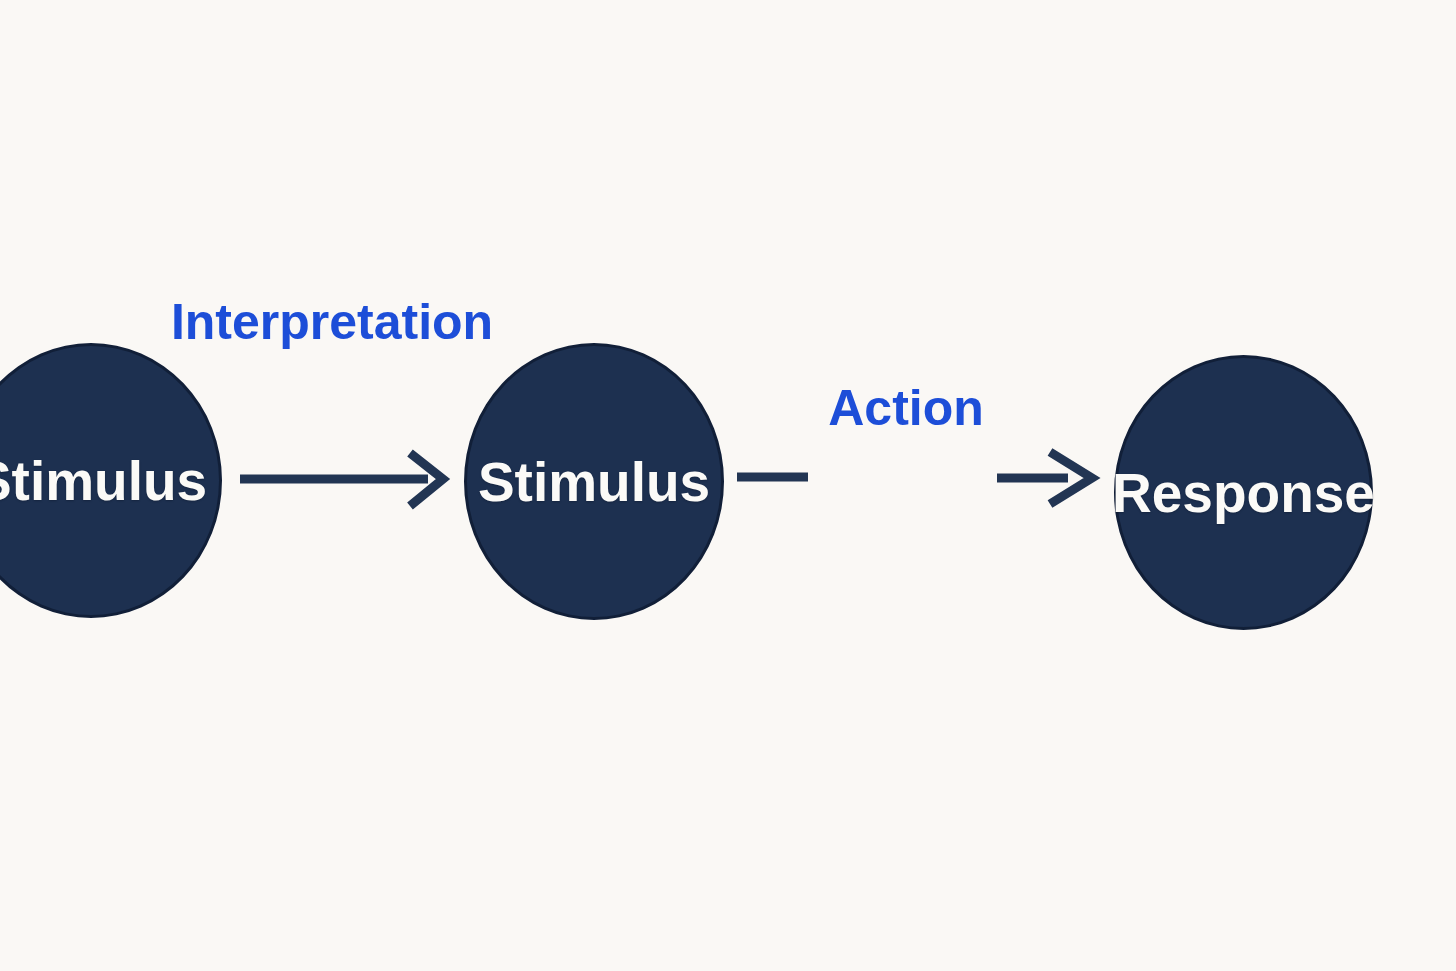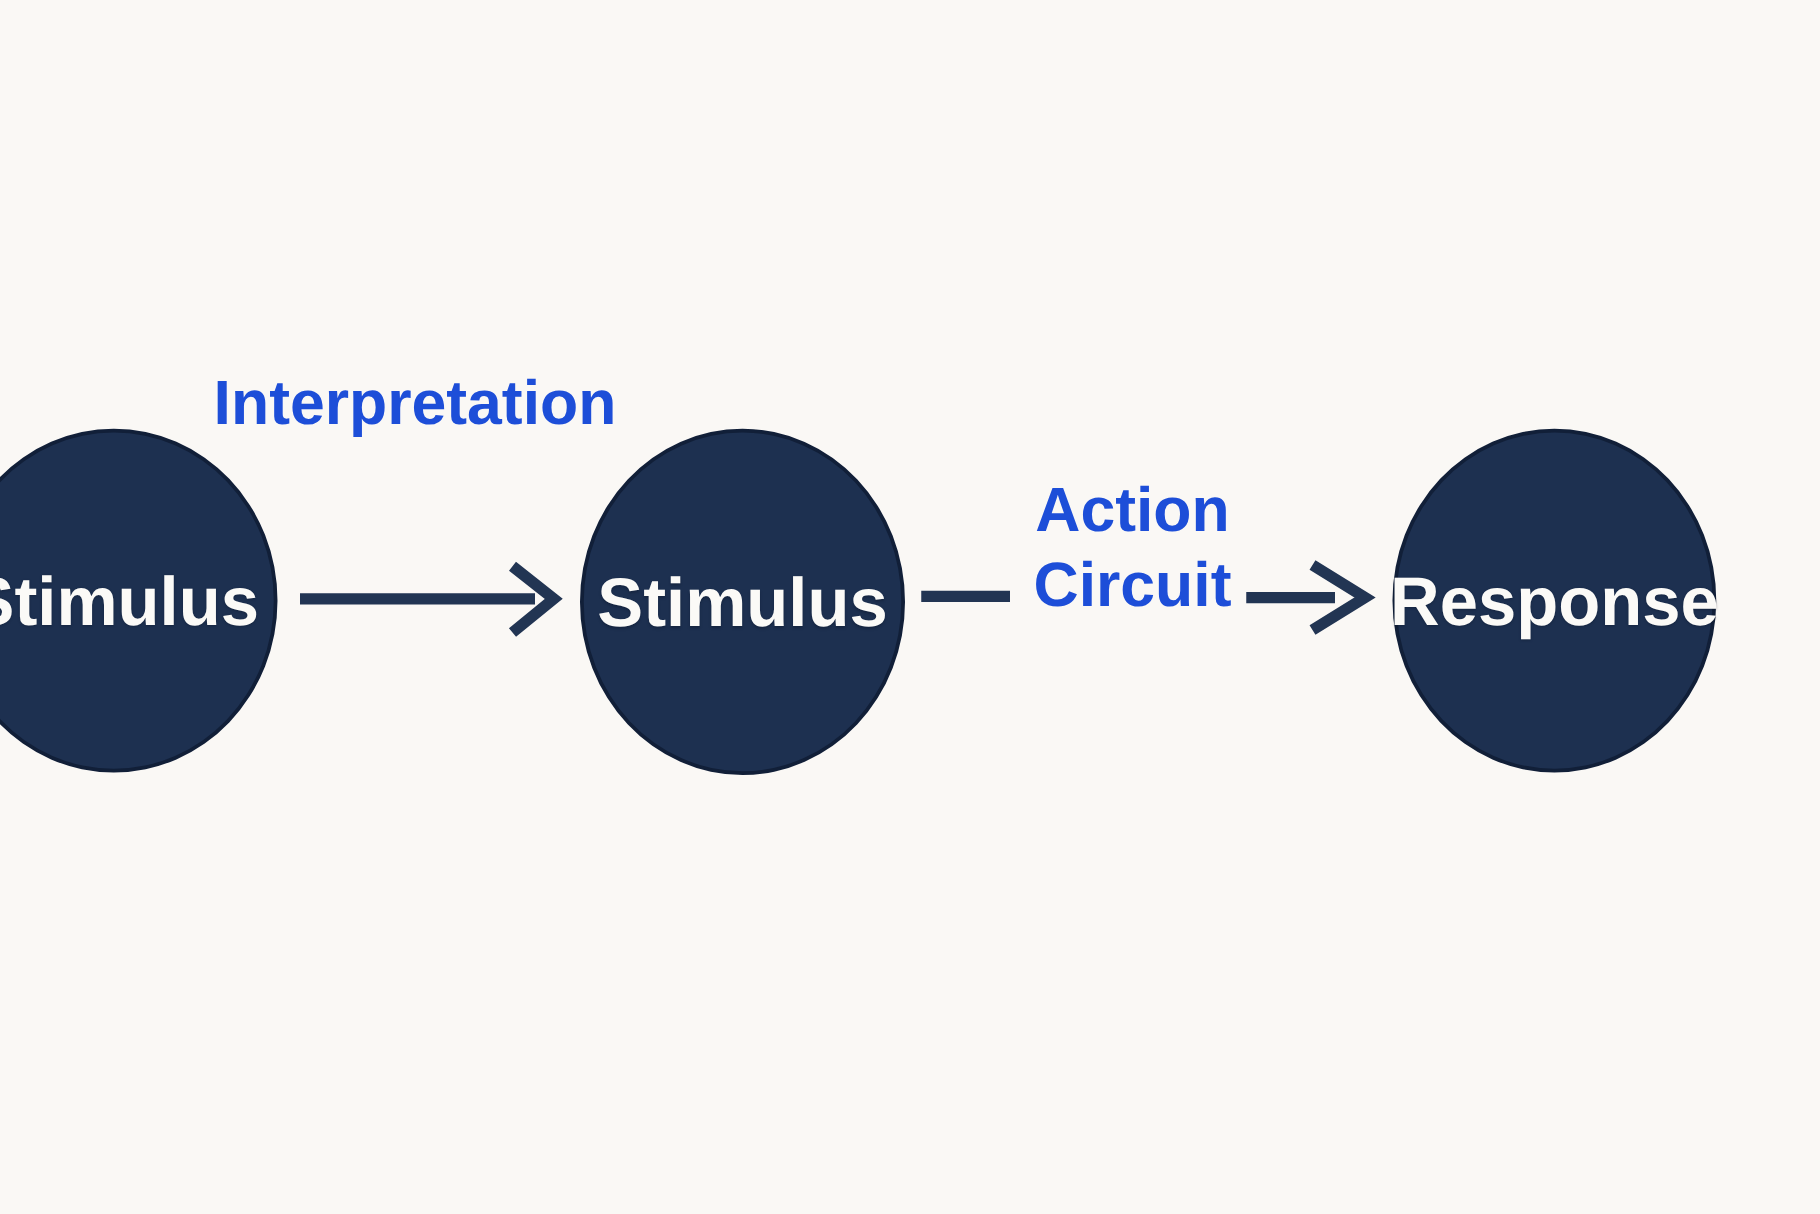--- a/index.html
+++ b/index.html
@@ -32,21 +32,21 @@
   .node-label {
     color: #fbfaf7;
     font-size: 55px;
     font-weight: 600;
     letter-spacing: 0px;
     text-shadow: 0 1px 2px rgba(9,18,35,0.35);
     white-space: nowrap;
   }
   #node-stimulus { left: -40px; top: 343px; width: 262px; height: 275px; }
   #node-trigger  { left: 464px; top: 343px; width: 260px; height: 277px; }
-  #node-response { left: 1114px; top: 343px; width: 259px; height: 275px; }
+  #node-response { left: 1114px; top: 355px; width: 259px; height: 275px; }
 
   .edge-label {
     position: absolute;
     color: #1d4ed8;
     font-size: 50px;
     font-weight: 600;
     white-space: nowrap;
     transform: translateX(-50%);
   }
   #label-interpretation { left: 332px; top: 293px; }
@@ -93,16 +93,15 @@
   </div>
 
   <div class="node" id="node-response">
     <span class="node-label">Response</span>
   </div>
 
   <div class="edge-label" id="label-interpretation">Interpretation</div>
 
   <div class="edge-label" id="label-action-circuit">
     <div>Action</div>
-    <div>Circuit</div>
   </div>
 
 </div>
 
 </body></html>

